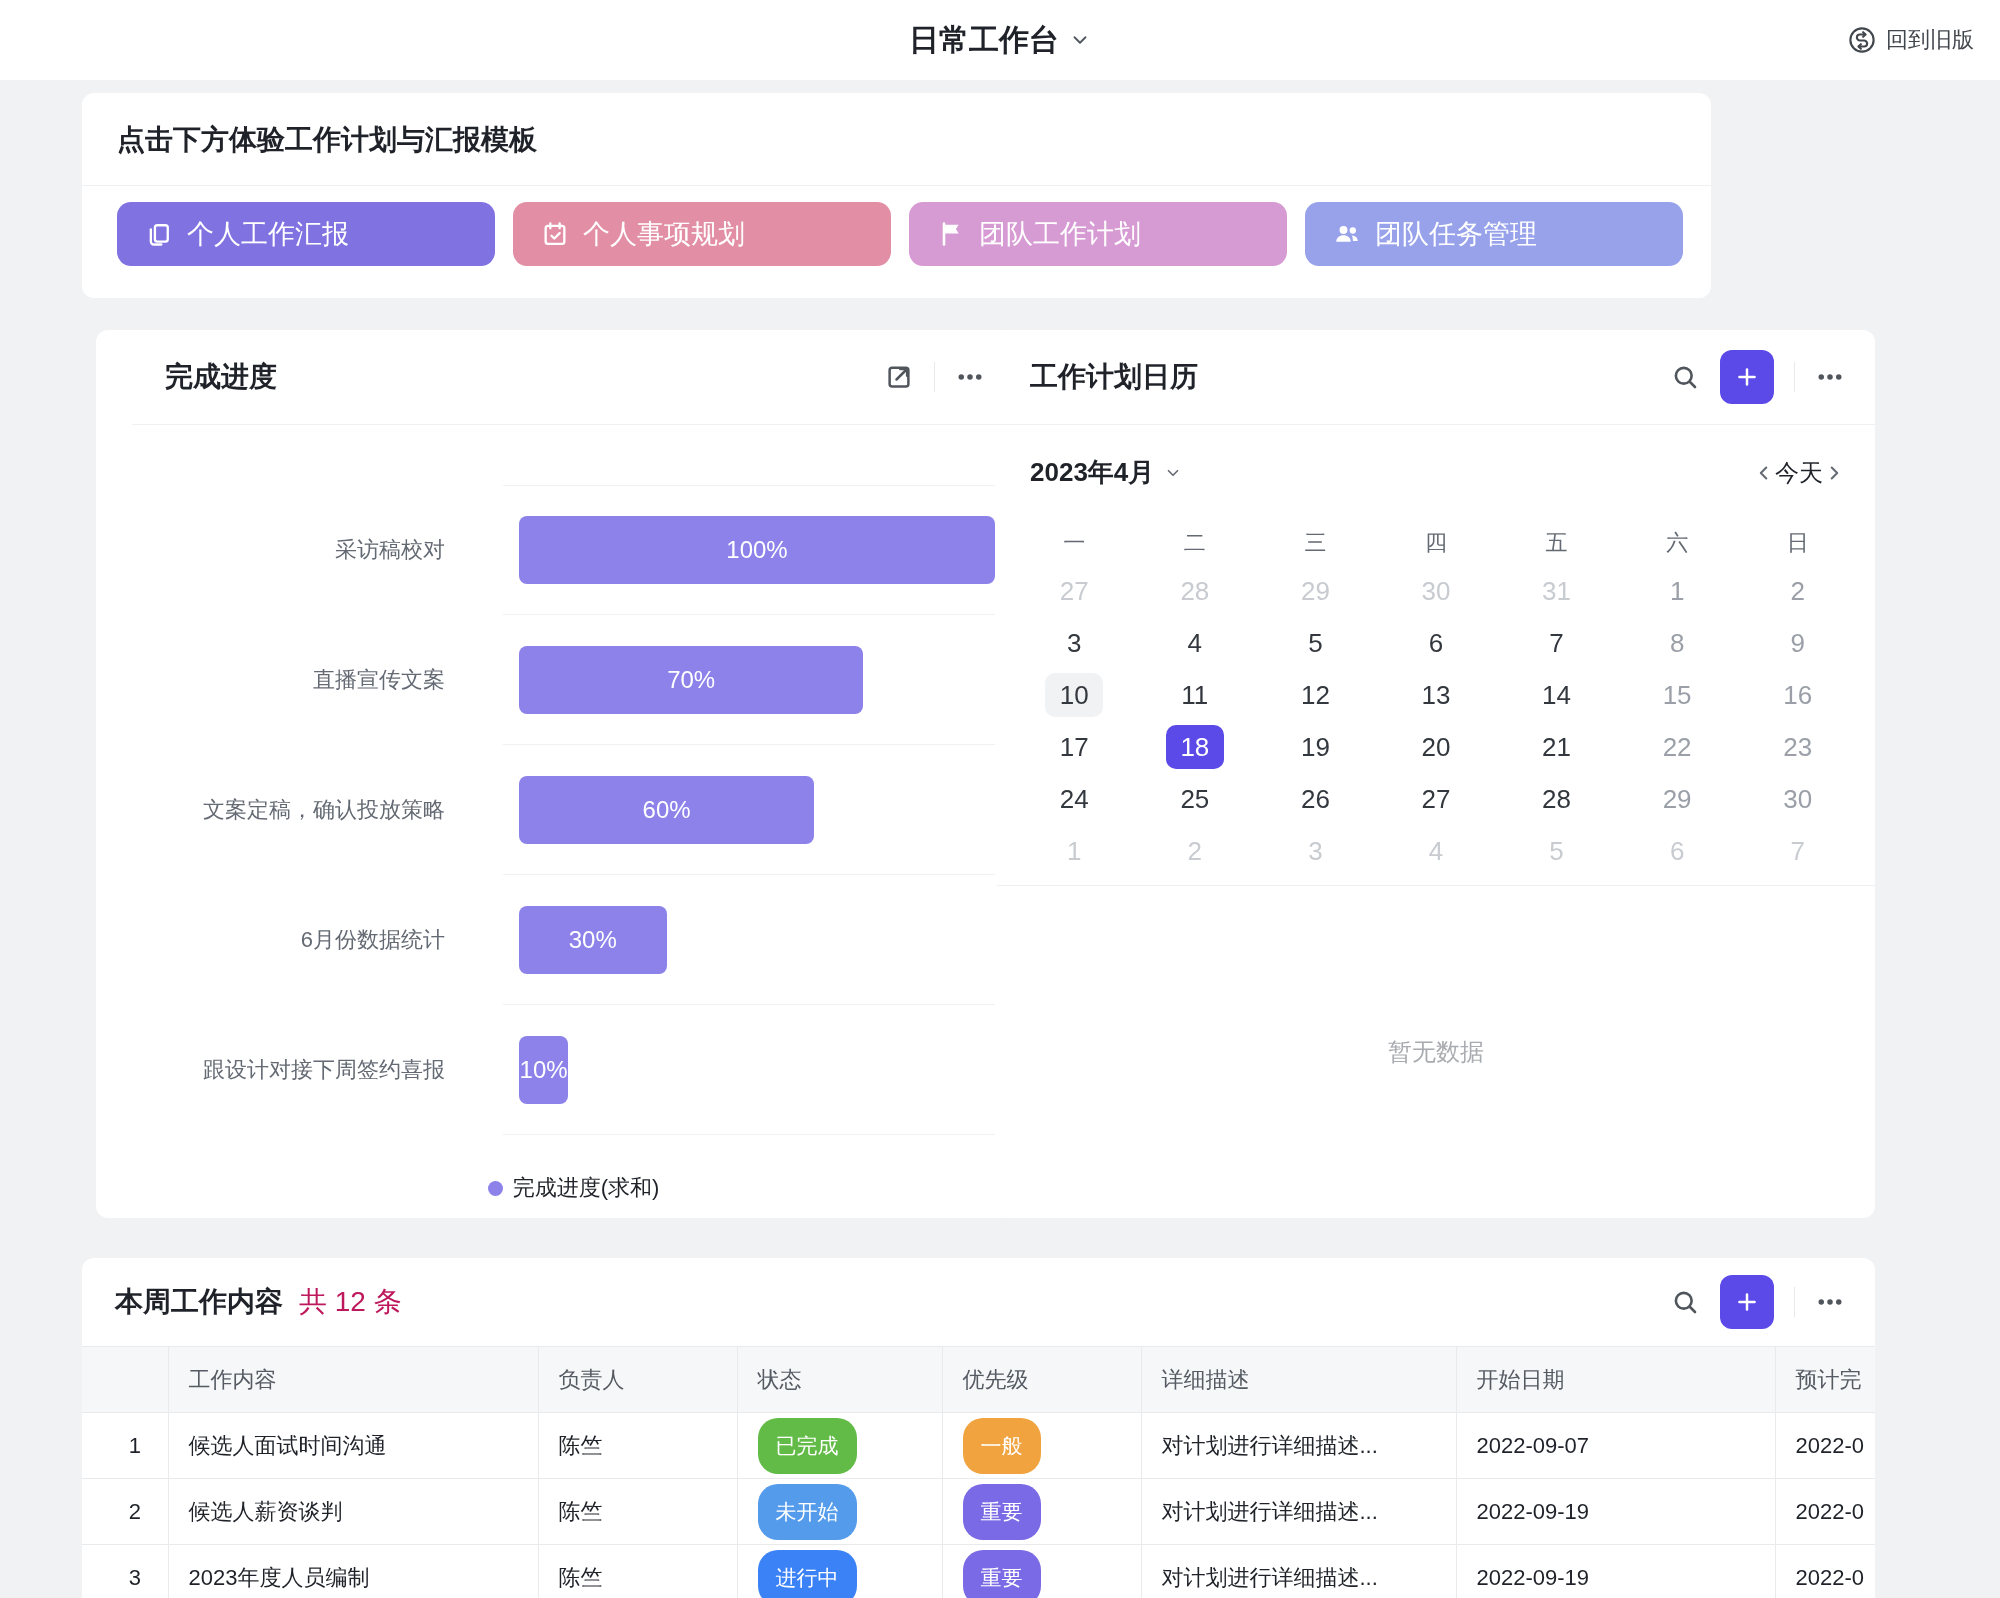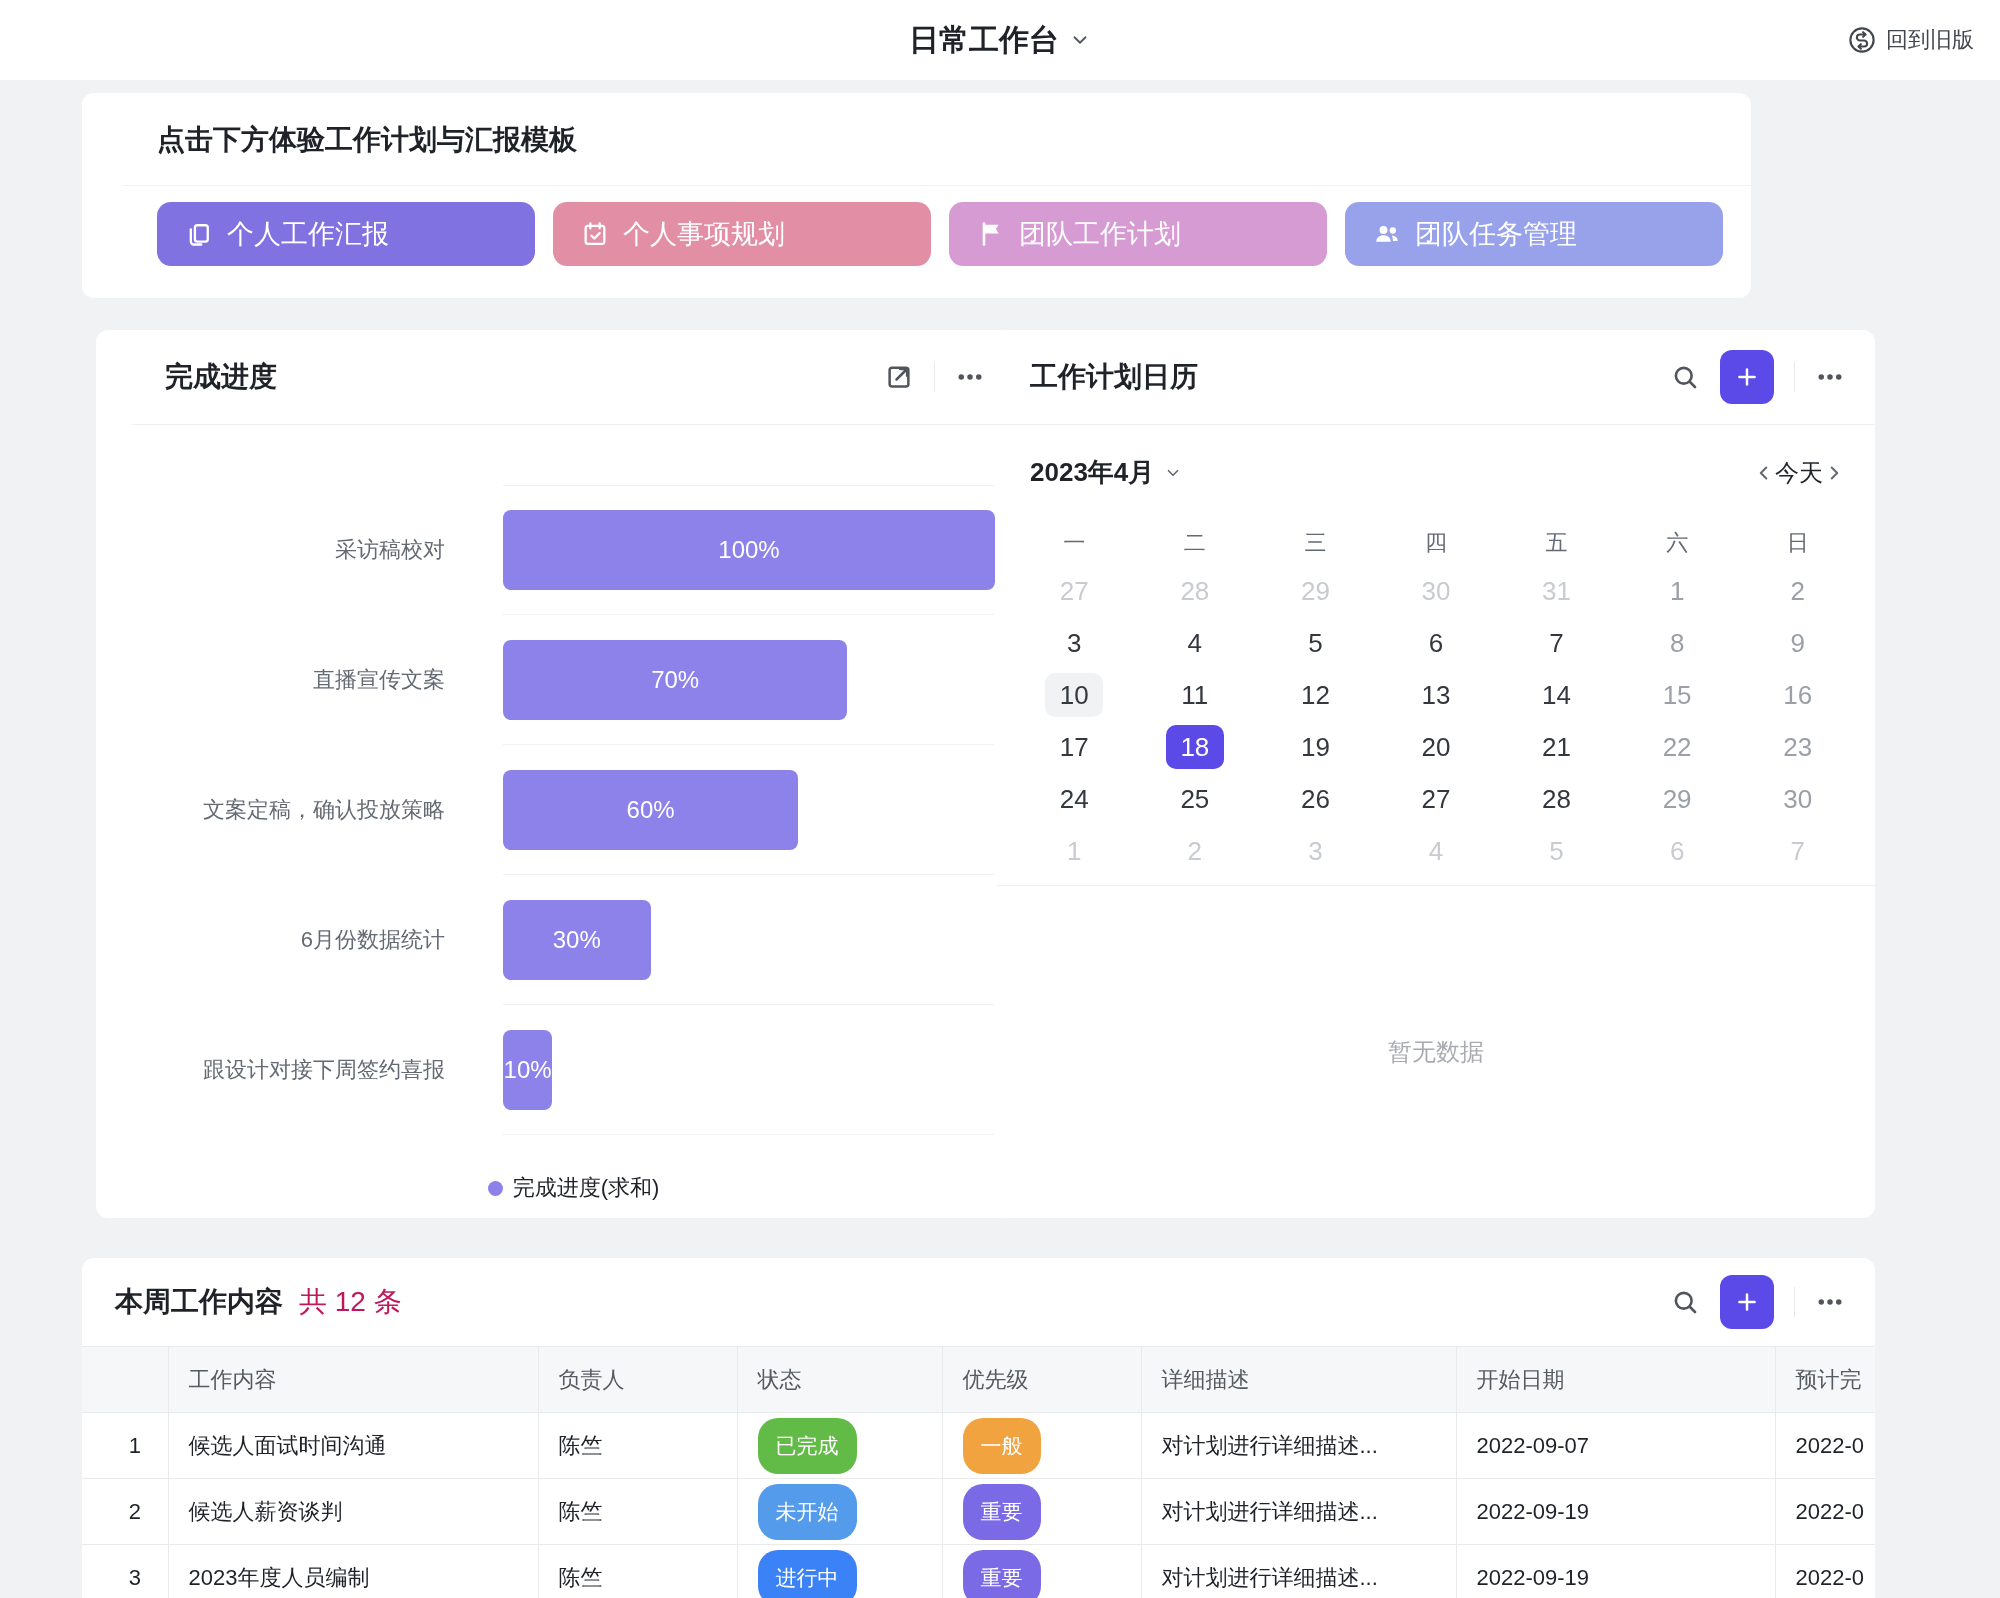--- a/index.html
+++ b/index.html
@@ -20,37 +20,37 @@
   .card{position:absolute;background:#fff;border-radius:12px;}
   .card-header{height:95px;display:flex;align-items:center;padding:0 30px 0 33px;
                border-bottom:1px solid #EFF0F2;box-sizing:border-box;}
   .card-title{font-size:28px;font-weight:bold;color:#1F2329;}
   .hdr-actions{margin-left:auto;display:flex;align-items:center;gap:20px;}
   .vdiv{width:1px;height:30px;background:#E7E9EB;}
   .plus-btn{width:54px;height:54px;border-radius:12px;background:#5B49E8;display:flex;
             align-items:center;justify-content:center;cursor:pointer;}
 
   
-  .banner{left:82px;top:93px;width:1629px;height:205px;padding-left:40px;}
+  .banner{left:82px;top:93px;width:1629px;height:205px;}
   .banner-title{height:93px;line-height:93px;padding-left:35px;font-size:28px;font-weight:bold;
                 border-bottom:1px solid #EFF0F2;box-sizing:border-box;}
   .banner-buttons{display:flex;gap:18px;padding:16px 28px 0 35px;}
   .banner-btn{flex:1;height:64px;border-radius:14px;display:flex;align-items:center;gap:14px;
               padding-left:28px;box-sizing:border-box;color:#fff;font-size:27px;cursor:pointer;}
 
   
   .chart-card{left:96px;top:330px;width:883px;height:888px;padding-left:36px;}
   .chart-rows{margin-top:60px;}
   .bar-row{display:flex;height:130px;align-items:stretch;gap:46px;}
   .bar-label{flex:0 0 325px;box-sizing:border-box;padding-right:12px;display:flex;align-items:center;
              justify-content:flex-end;font-size:22px;color:#646A73;text-align:right;}
   .bar-zone{flex:1;margin-right:20px;border-bottom:1px solid #F0F1F3;display:flex;align-items:center;}
   .bar-row:first-child .bar-zone{border-top:1px solid #F0F1F3;}
-  .bar{height:80px;border-radius:8px;background:#8C82EA;display:flex;align-items:center;
-       justify-content:center;color:#fff;font-size:24px;white-space:nowrap;}
+  .bar{height:68px;border-radius:8px;background:#8C82EA;display:flex;align-items:center;
+       justify-content:center;color:#fff;font-size:24px;white-space:nowrap;margin-left:16px;}
   .chart-legend{margin-top:38px;display:flex;align-items:center;justify-content:center;gap:10px;
                 font-size:22px;color:#1F2329;}
   .legend-dot{width:15px;height:15px;border-radius:50%;background:#8C82EA;}
 
   
   .cal-card{left:997px;top:330px;width:878px;height:888px;display:flex;flex-direction:column;}
   .cal-toolbar{height:95px;display:flex;align-items:center;padding:0 30px 0 33px;box-sizing:border-box;}
   .cal-month{display:flex;align-items:center;gap:10px;font-size:26px;font-weight:600;cursor:pointer;}
   .cal-nav{margin-left:auto;display:flex;align-items:center;}
   .cal-today{font-size:24px;color:#1F2329;cursor:pointer;}

